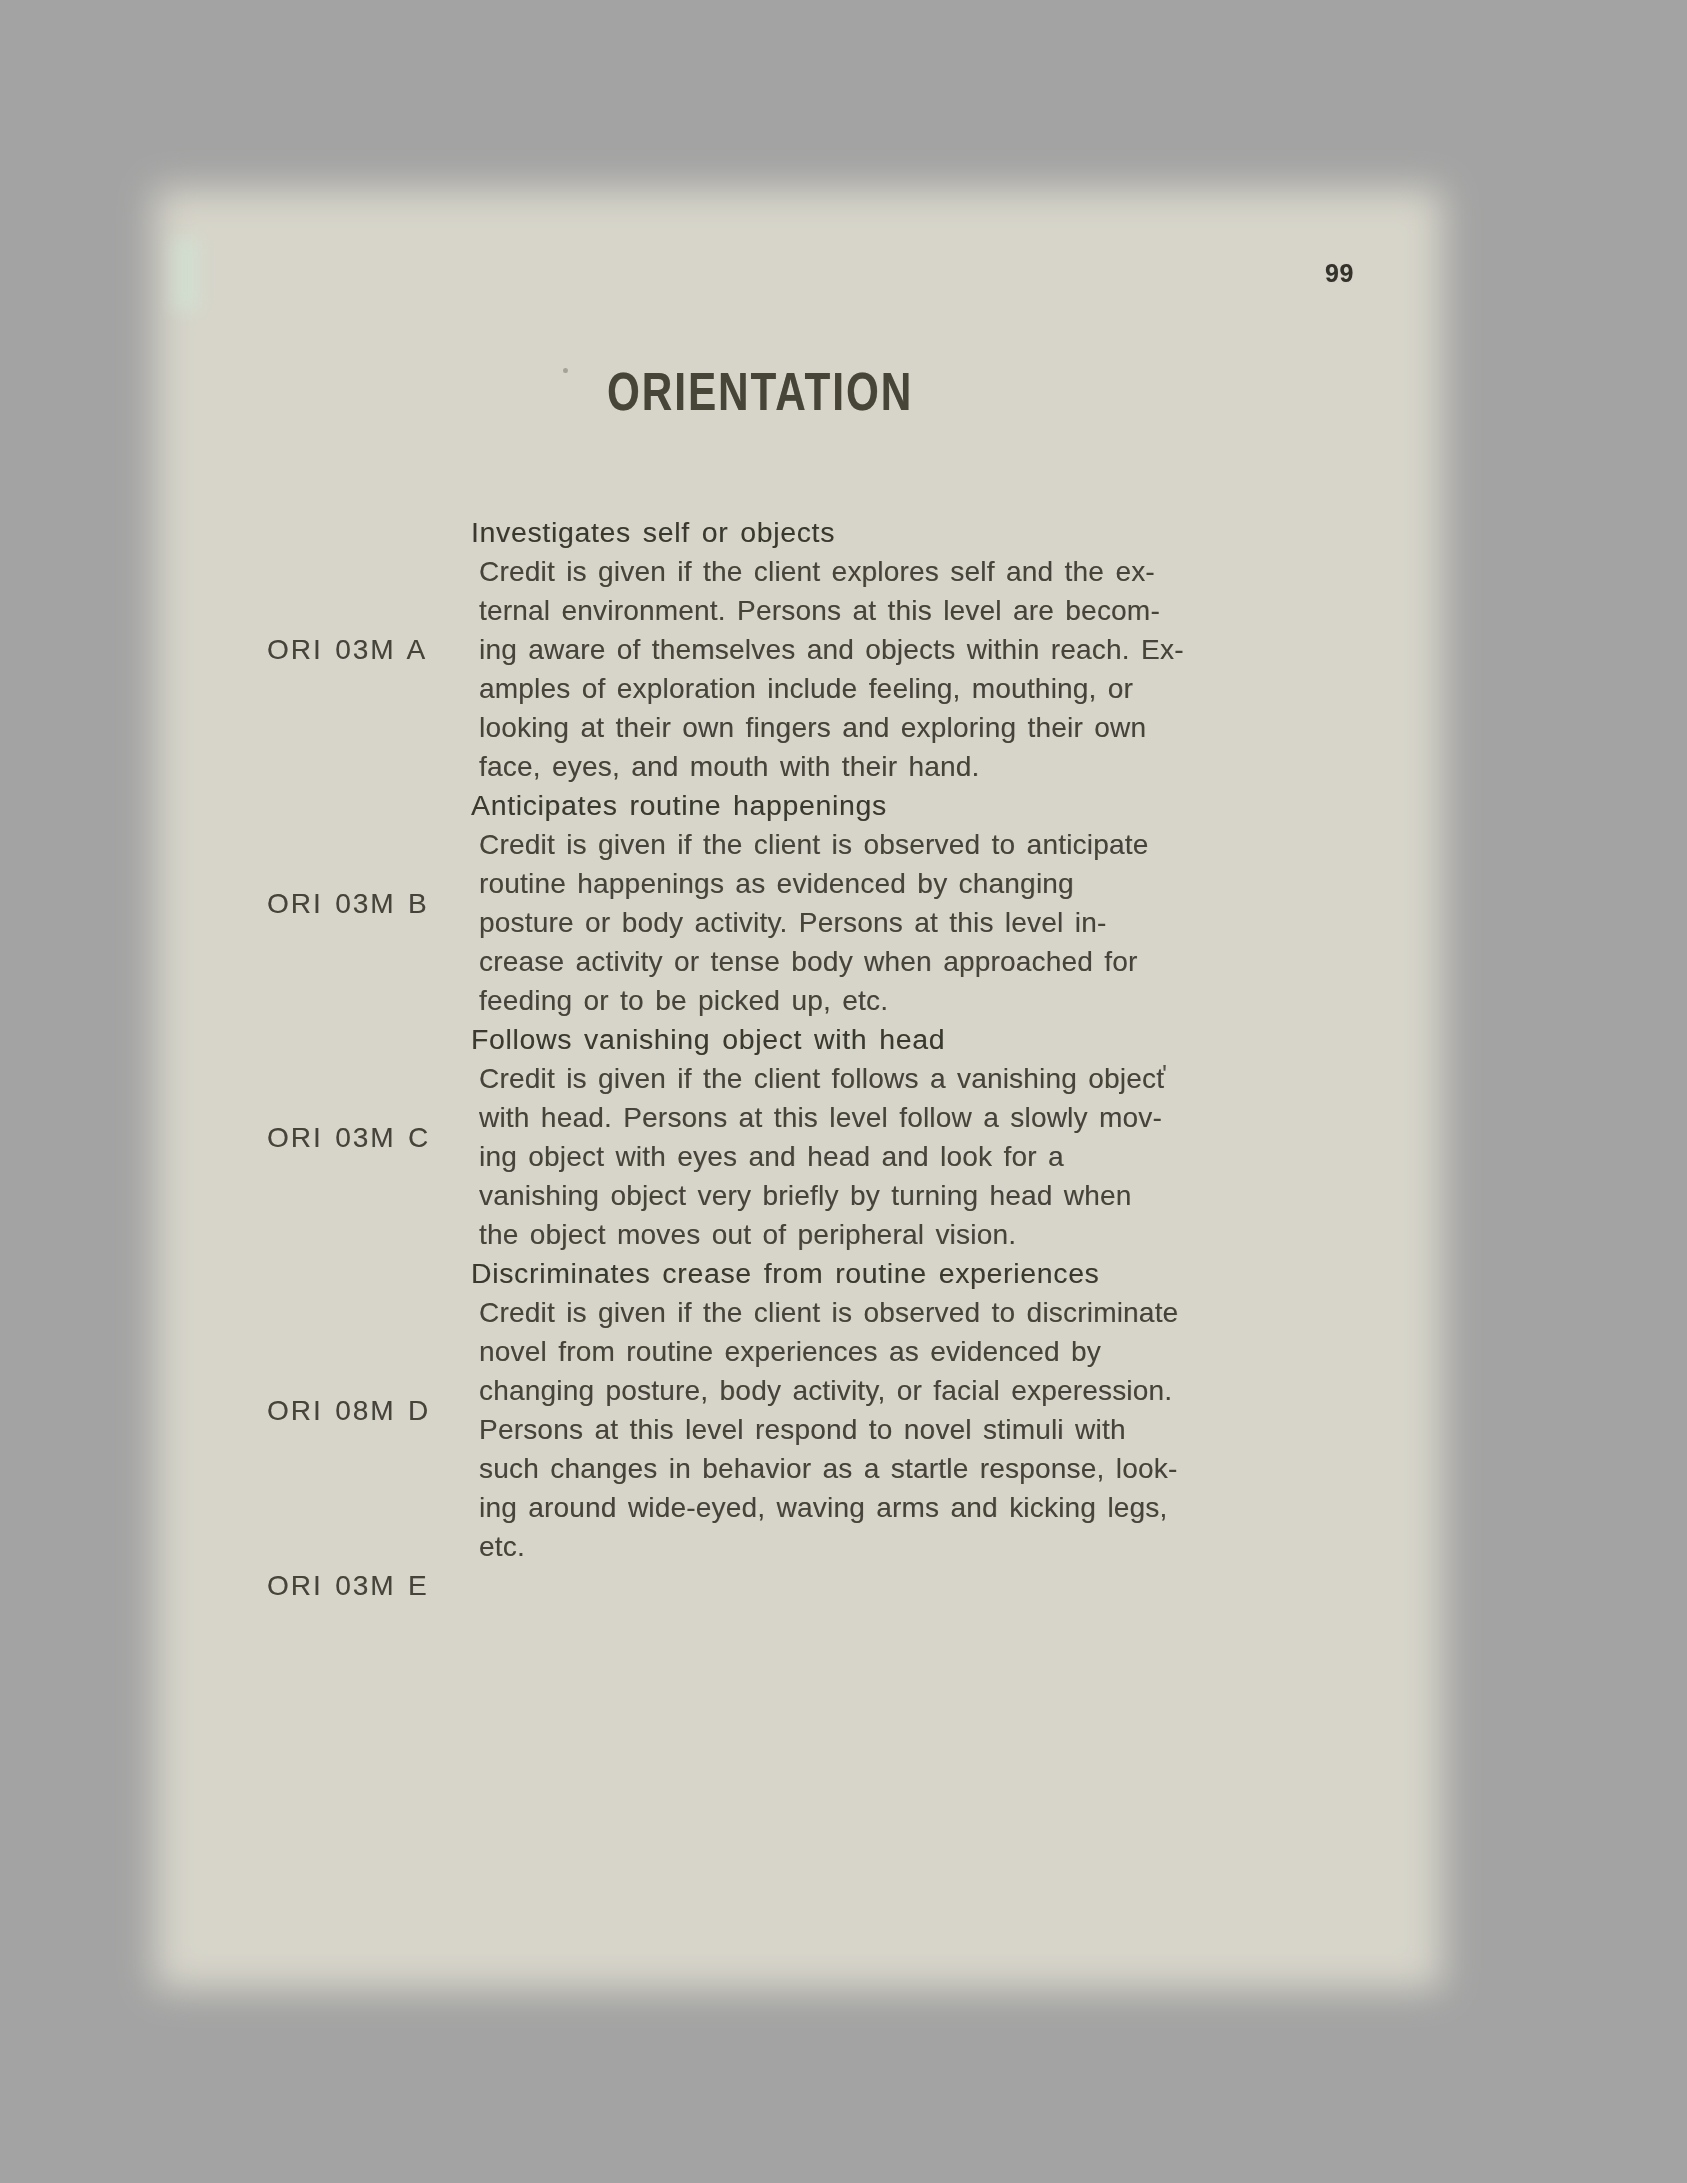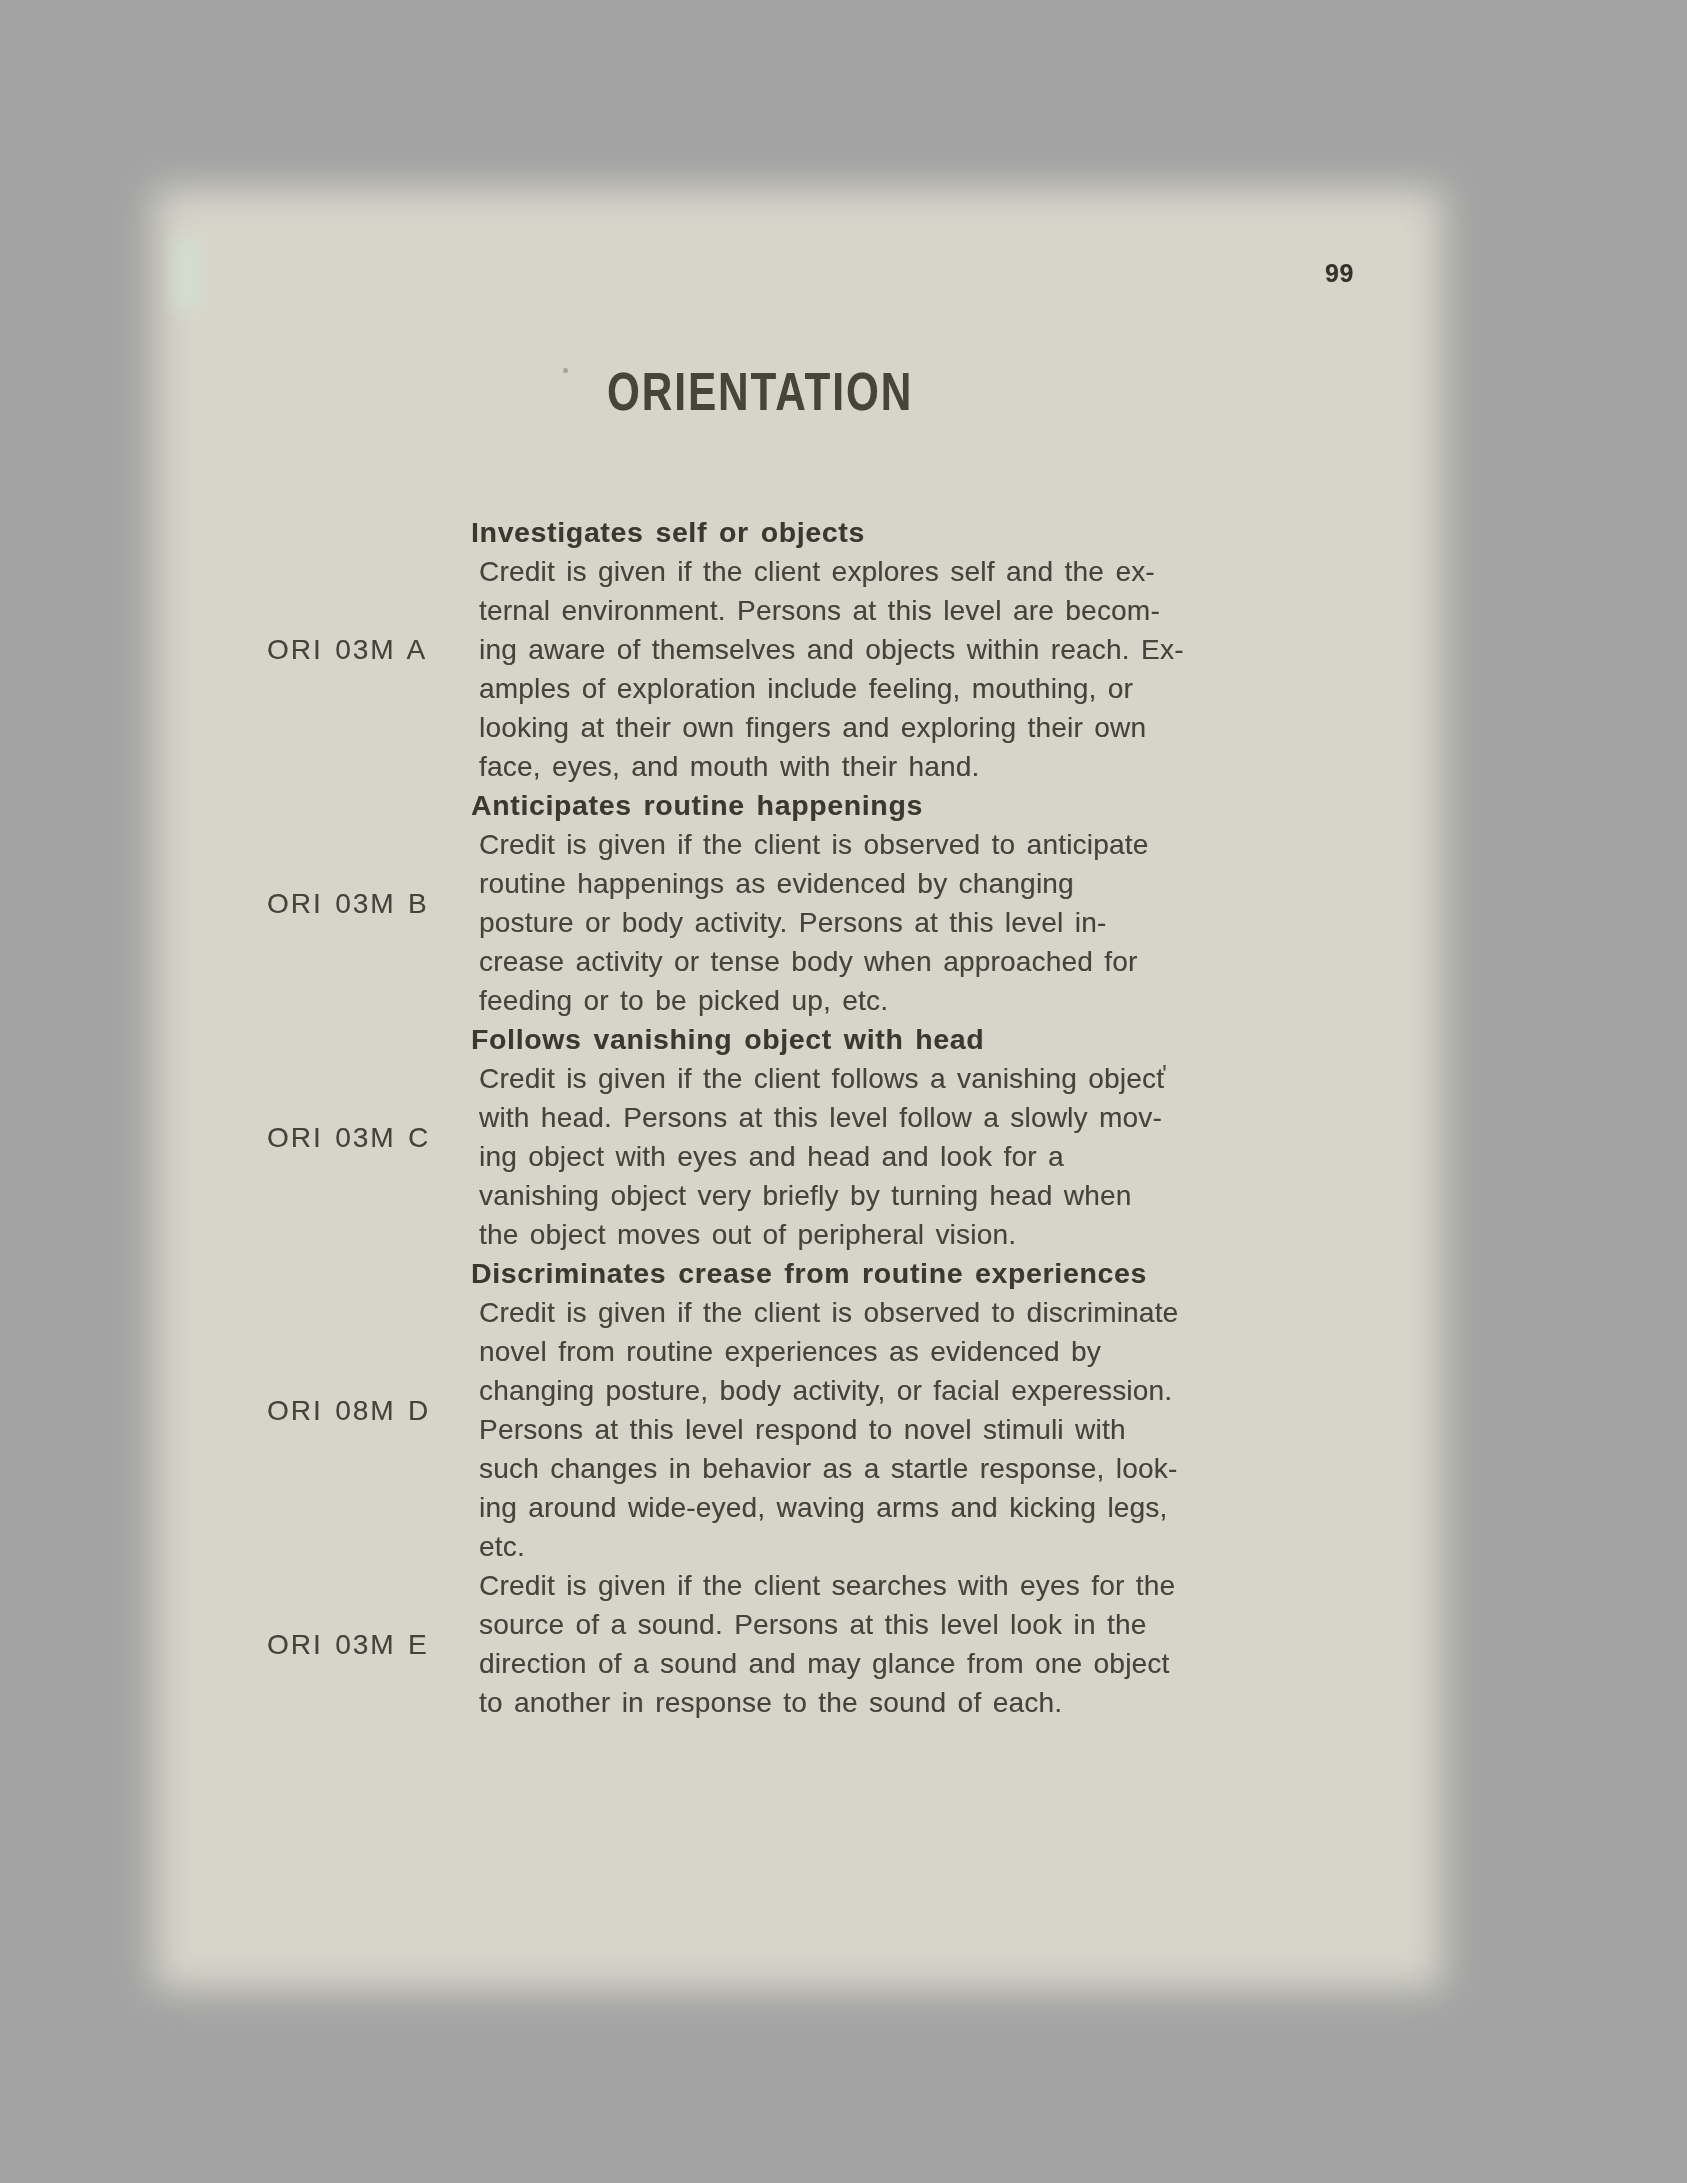--- a/index.html
+++ b/index.html
@@ -82,21 +82,21 @@
   .section { display: flex; align-items: center; }
   .code {
     flex: 0 0 204px;
     width: 204px;
     letter-spacing: 2px;
     word-spacing: 2.6px;
     white-space: nowrap;
   }
   .sec-content { flex: 1 1 auto; min-width: 0; }
   .heading {
-    font-weight: bold;
+    font-weight: normal;
     font-size: 28.4px;
     letter-spacing: 0.7px;
     color: #3a392f;
   }
   .body-text { white-space: pre-line; margin-left: 8px; }
   
   .stray-mark {
     position: absolute;
     left: 1162px; top: 1059px;
     font-size: 26.5px;
@@ -163,23 +163,19 @@
 Persons at this level respond to novel stimuli with
 such changes in behavior as a startle response, look-
 ing around wide-eyed, waving arms and kicking legs,
 etc.</div>
       </div>
     </div>
 
     <div class="section">
       <div class="code">ORI 03M E</div>
       <div class="sec-content">
-        <div class="body-text">Credit is given if the client searches with eyes for the
-source of a sound. Persons at this level look in the
-direction of a sound and may glance from one object
-to another in response to the sound of each.</div>
       </div>
     </div>
   </div>
 
   <span class="stray-mark">'</span>
 </div>
 
 
 </body></html>

